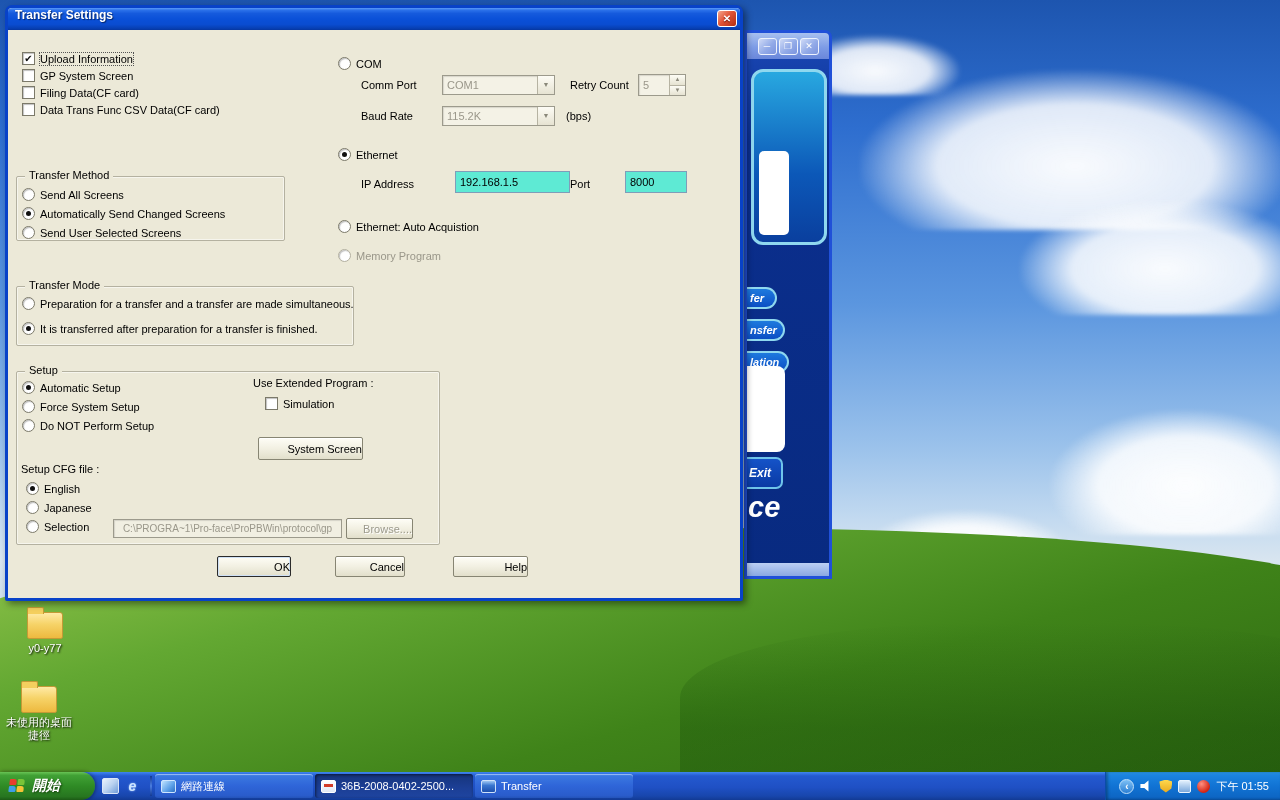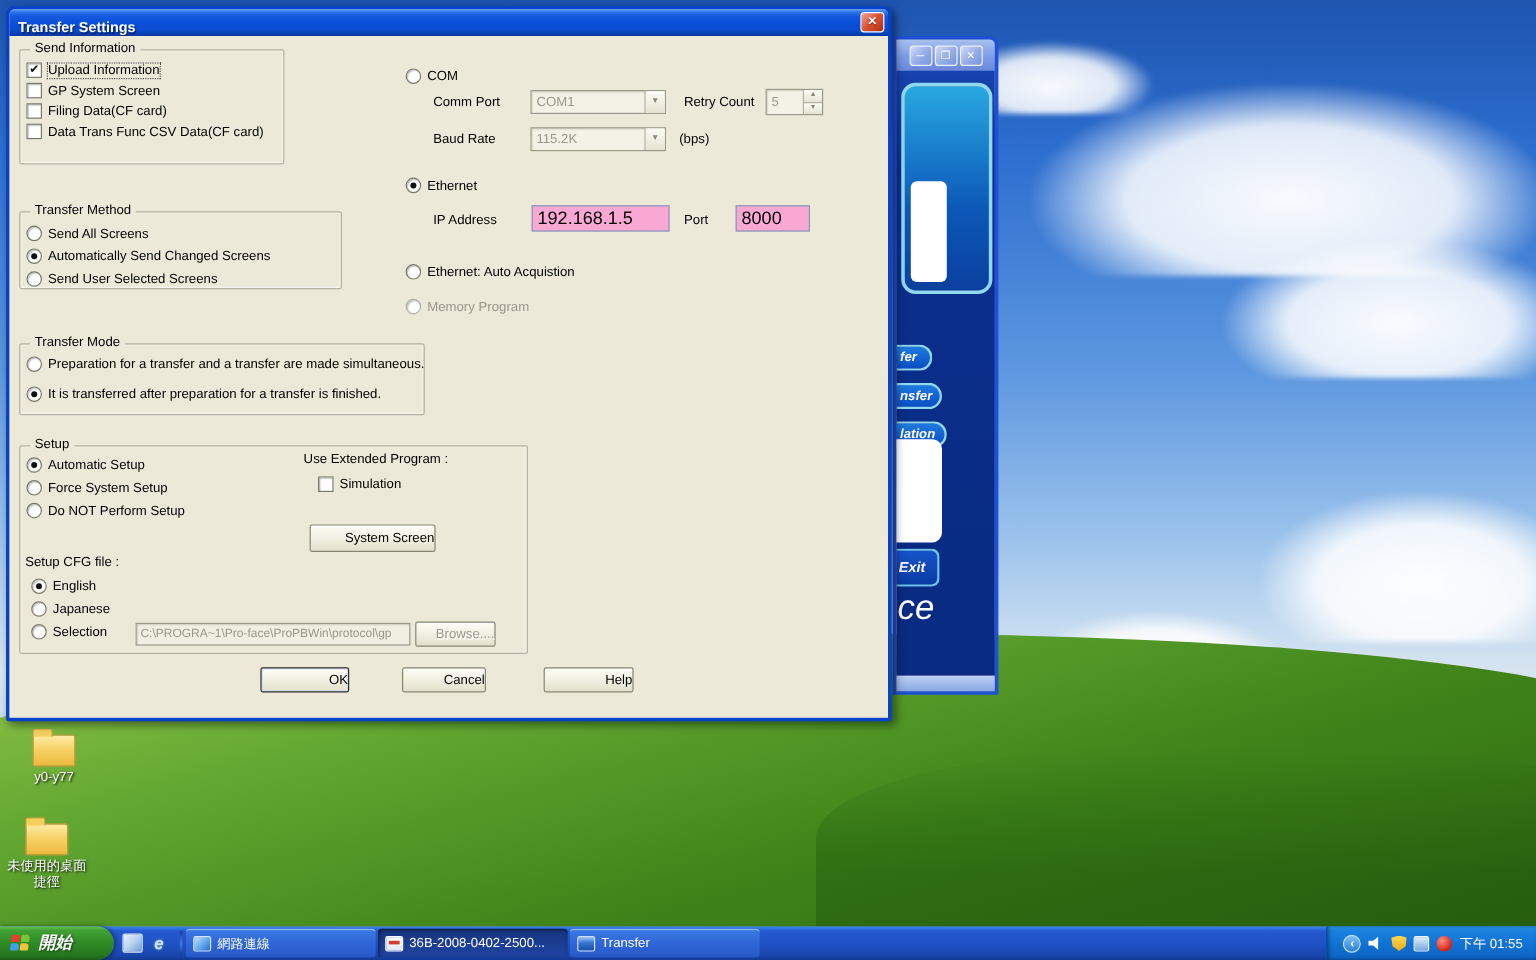--- a/index.html
+++ b/index.html
@@ -37,30 +37,30 @@
   .bgwin-panel{position:absolute;left:4px;top:36px;width:76px;height:176px;border:3px solid #8fd8ef;
          border-radius:12px;background:linear-gradient(180deg,#28a8e0 0%,#0c58b8 60%,#0a3f9e 100%);}
   .bgwin-white-sm{position:absolute;left:12px;top:118px;width:30px;height:84px;background:#fff;border-radius:5px;}
   .bgwin-pill{position:absolute;left:0;height:22px;border:2px solid #8fd8ef;border-left:none;
          border-radius:0 11px 11px 0;background:linear-gradient(180deg,#1e7ade,#0b4ec4);
          color:#fff;font-weight:bold;font-style:italic;font-size:11px;line-height:18px;padding-left:3px;cursor:pointer;}
   .bgwin-white-big{position:absolute;left:0;top:333px;width:38px;height:86px;background:#fff;border-radius:0 8px 8px 0;}
   .bgwin-exit{position:absolute;left:0;top:424px;width:36px;height:32px;background:linear-gradient(180deg,#1553c8,#0a3aa4);
          border:2px solid #6fc4ea;border-left:none;border-radius:0 7px 7px 0;color:#fff;font-weight:bold;
          font-style:italic;font-size:12px;line-height:28px;padding-left:2px;cursor:pointer;}
-  .bgwin-logo{position:absolute;left:1px;top:458px;color:#fff;font-weight:normal;font-style:italic;font-size:29px;}
+  .bgwin-logo{position:absolute;left:1px;top:458px;color:#fff;font-weight:bold;font-style:italic;font-size:29px;}
   .bgwin-status{position:absolute;left:0;bottom:0;width:100%;height:13px;
          background:linear-gradient(180deg,#bcd0f4,#8aa8e2);}
 
   
   .dlg{position:absolute;left:5px;top:5px;width:738px;height:596px;z-index:30;
        border:3px solid #0842c8;border-radius:7px 7px 2px 2px;background:#ece9d8;
        box-shadow:3px 3px 7px rgba(0,0,0,.45);}
   .titlebar{position:absolute;left:0;top:0;right:0;height:22px;border-radius:4px 4px 0 0;
-       display:flex;align-items:flex-end;padding-left:7px;
+       display:flex;align-items:flex-start;padding-left:7px;
        background:linear-gradient(180deg,#5a9af7 0%,#2b71ea 10%,#155add 25%,#0a50d8 50%,#0a4cd0 75%,#0740b4 92%,#0636a0 100%);}
   .title-text{color:#fff;font-weight:bold;font-size:12px;text-shadow:1px 1px 1px #05276b;}
   .close-btn{position:absolute;right:3px;top:2px;width:20px;height:17px;border-radius:3px;border:1px solid #fff;
        background:linear-gradient(135deg,#f4a68d 0%,#e15436 45%,#b22d10 100%);
        color:#fff;font-size:10px;font-weight:bold;line-height:15px;text-align:center;cursor:pointer;
        text-shadow:0 1px 1px #701505;}
   .dlg-body{position:absolute;left:0;top:22px;right:0;bottom:0;background:#ece9d8;font-size:11px;color:#000;}
 
   .grp{position:absolute;border:1px solid #b4b1a0;border-radius:2px;box-shadow:inset 0 0 0 1px rgba(255,255,255,.55);}
   .grp-legend{position:absolute;top:-8px;left:8px;background:#ece9d8;padding:0 4px;font-size:11px;color:#000;}
@@ -72,22 +72,22 @@
   .radio{width:13px;height:13px;flex:0 0 13px;border-radius:50%;background:#fff;border:1px solid #7b7969;
          box-shadow:inset 1px 1px 1px rgba(0,0,0,.25);position:relative;}
   .radio[data-checked="true"]::after{content:"";position:absolute;left:3px;top:3px;width:5px;height:5px;
          background:#101010;border-radius:50%;}
   .row.disabled{color:#9a978a;}
   .row.disabled .radio{border-color:#b2af9f;}
   .focus-rect{outline:1px dotted #555;}
 
   .lbl-plain{position:absolute;font-size:11px;white-space:nowrap;}
 
-  .tfield{position:absolute;background:#f9a8d4;border:1px solid #7f9db9;font-family:"Liberation Sans",sans-serif;
-          font-size:15px;padding:2px 4px;color:#000;}
+  .tfield{position:absolute;background:#5eead4;border:1px solid #7f9db9;font-family:"Liberation Sans",sans-serif;
+          font-size:11px;padding:2px 4px;color:#000;margin-left:12px;}
   .dfield{position:absolute;background:#f1efe2;border:1px solid #9c9a8c;box-shadow:inset 1px 1px 1px rgba(0,0,0,.12);
           font-size:10px;color:#9a978a;padding:3px 3px;overflow:hidden;white-space:nowrap;}
 
   .combo{position:absolute;height:20px;display:flex;background:#f4f2e6;border:1px solid #9c9a8c;
          box-shadow:inset 1px 1px 1px rgba(0,0,0,.12);}
   .combo-text{flex:1;font-size:11px;color:#9a978a;padding:3px 4px;overflow:hidden;}
   .combo-arrow{width:17px;background:linear-gradient(180deg,#fdfcf5,#e6e3d2);border-left:1px solid #b6b3a2;
          color:#8a887a;font-size:7px;text-align:center;line-height:18px;}
   .spinner{position:absolute;height:22px;display:flex;background:#f4f2e6;border:1px solid #9c9a8c;
          box-shadow:inset 1px 1px 1px rgba(0,0,0,.12);}
@@ -181,23 +181,20 @@
   <div class="bgwin-status"></div>
 </div>
 
 <div class="dlg">
   <div class="titlebar">
     <span class="title-text">Transfer Settings</span>
     <span class="close-btn">✕</span>
   </div>
   <div class="dlg-body">
 
-    <div class="grp" style="left:8px;top:11px;width:221px;height:96px;">
-      <span class="grp-legend">Send Information</span>
-    </div>
     <div class="abs row" style="left:14px;top:22px;">
       <span class="checkbox" data-checked="true"></span>
       <span class="focus-rect">Upload Information</span>
     </div>
     <div class="abs row" style="left:14px;top:39px;">
       <span class="checkbox" data-checked="false"></span>
       <span>GP System Screen</span>
     </div>
     <div class="abs row" style="left:14px;top:56px;">
       <span class="checkbox" data-checked="false"></span>
@@ -303,21 +300,21 @@
       <span>English</span>
     </div>
     <div class="abs row" style="left:18px;top:471px;">
       <span class="radio" data-checked="false"></span>
       <span>Japanese</span>
     </div>
     <div class="abs row" style="left:18px;top:490px;">
       <span class="radio" data-checked="false"></span>
       <span>Selection</span>
     </div>
-    <div class="dfield" style="left:105px;top:489px;width:229px;height:19px;">C:\PROGRA~1\Pro-face\ProPBWin\protocol\gp</div>
+    <div class="dfield" style="left:105px;top:489px;width:229px;height:19px;text-align:center;">C:\PROGRA~1\Pro-face\ProPBWin\protocol\gp</div>
     <button class="btn disabled" style="left:338px;top:488px;width:67px;height:21px;">Browse....</button>
 
     <button class="btn btn-default" style="left:209px;top:526px;width:74px;height:21px;">OK</button>
     <button class="btn" style="left:327px;top:526px;width:70px;height:21px;">Cancel</button>
     <button class="btn" style="left:445px;top:526px;width:75px;height:21px;">Help</button>
   </div>
 </div>
 
 <div class="taskbar">
   <div class="start-btn">

